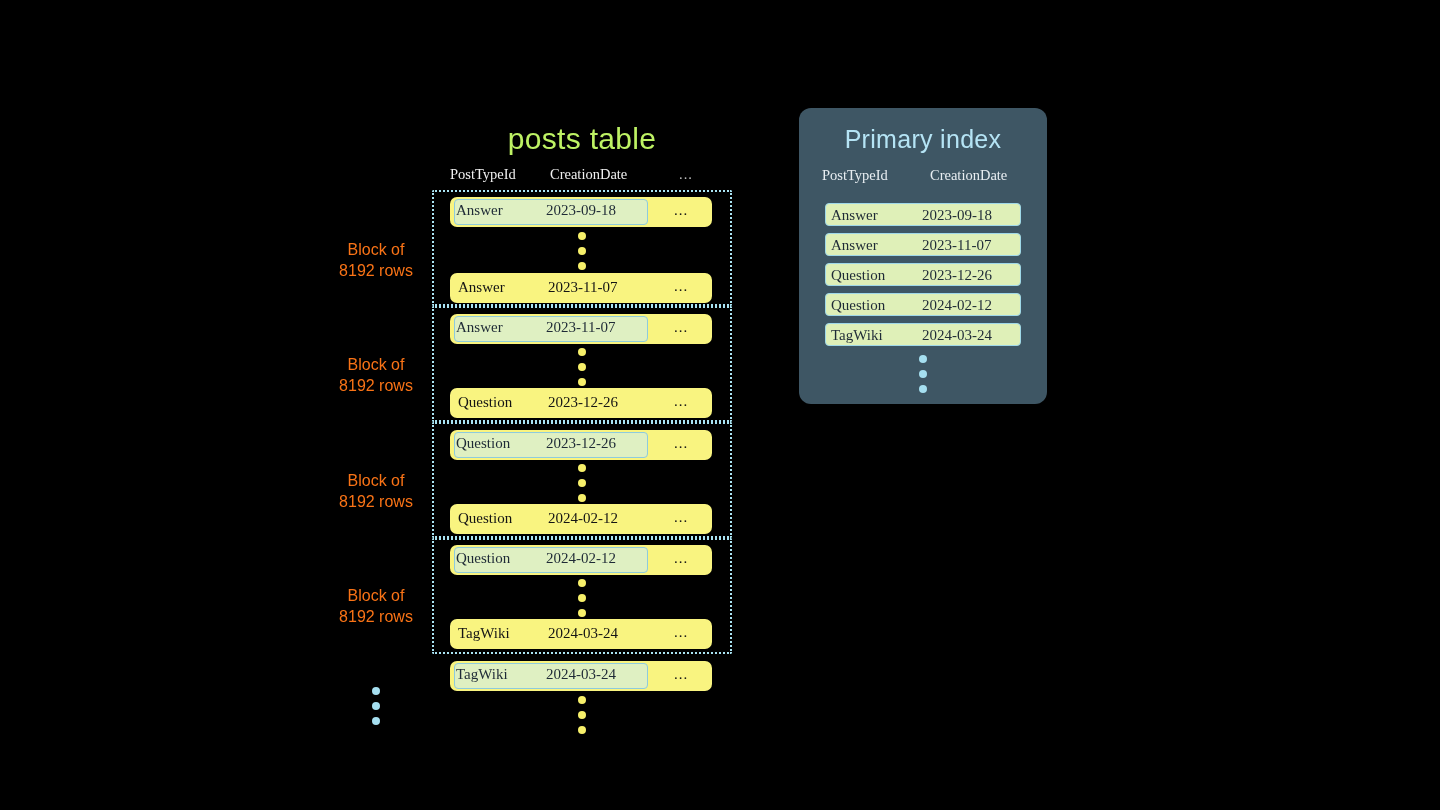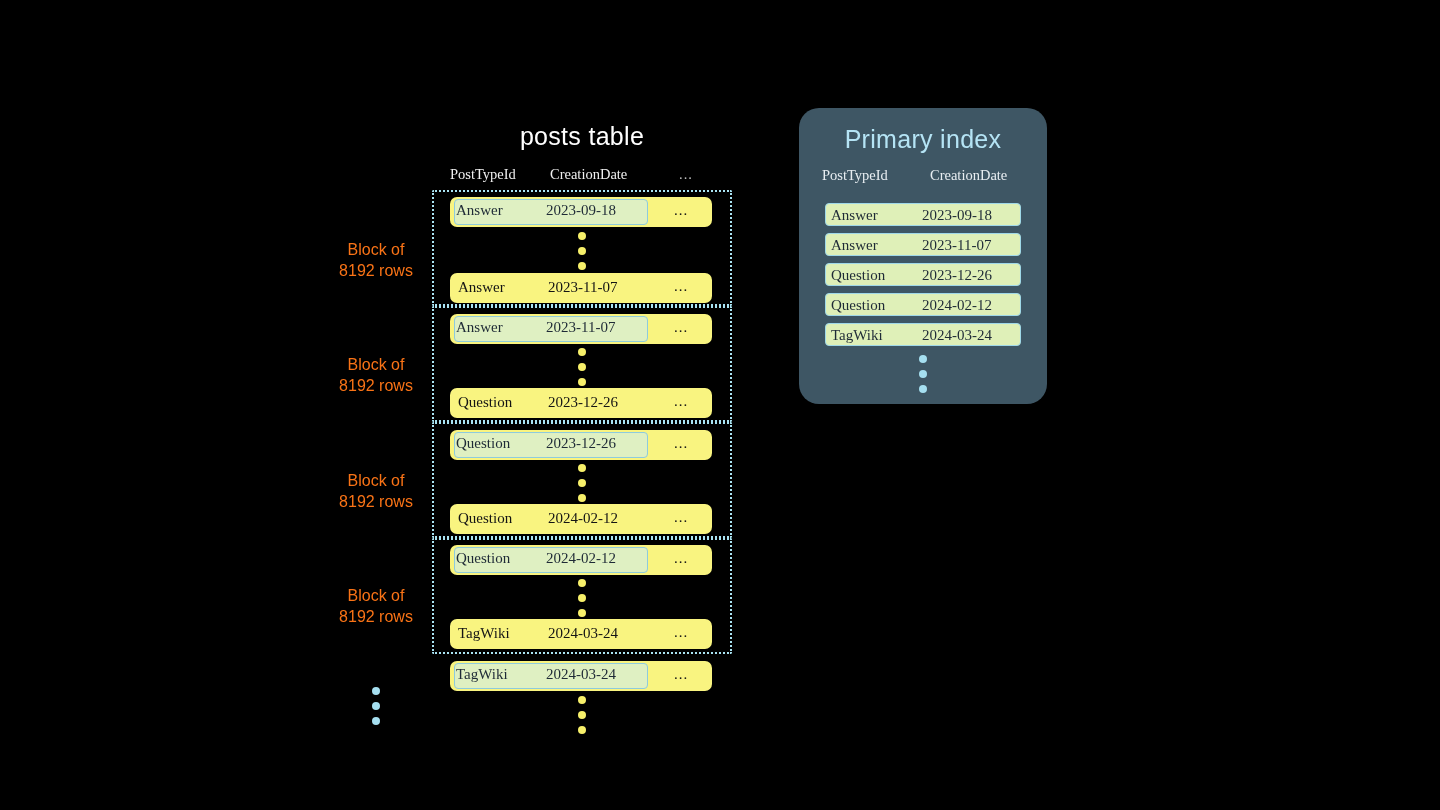--- a/index.html
+++ b/index.html
@@ -33,23 +33,23 @@
     width: 780px;
     height: 810px;
   }
 
   #posts-table-title {
     position: absolute;
     left: 432px;
     top: 122px;
     width: 300px;
     text-align: center;
-    font-size: 25px;
+    font-size: 30px;
     font-weight: 400;
-    color: #ffffff;
+    color: #bef264;
     letter-spacing: 0.3px;
   }
 
   #posts-table-header {
     position: absolute;
     left: 450px;
     top: 166px;
     width: 262px;
     height: 20px;
   }
@@ -148,21 +148,21 @@
   .vdots.blue i { background: #a5dff0; }
 
   
   #primary-index-panel {
     position: absolute;
     left: 799px;
     top: 108px;
     width: 248px;
     height: 296px;
     background: #3e5664;
-    border-radius: 20px;
+    border-radius: 12px;
   }
 
   #primary-index-title {
     position: absolute;
     left: 0;
     top: 17px;
     width: 248px;
     text-align: center;
     font-size: 25px;
     font-weight: 400;

